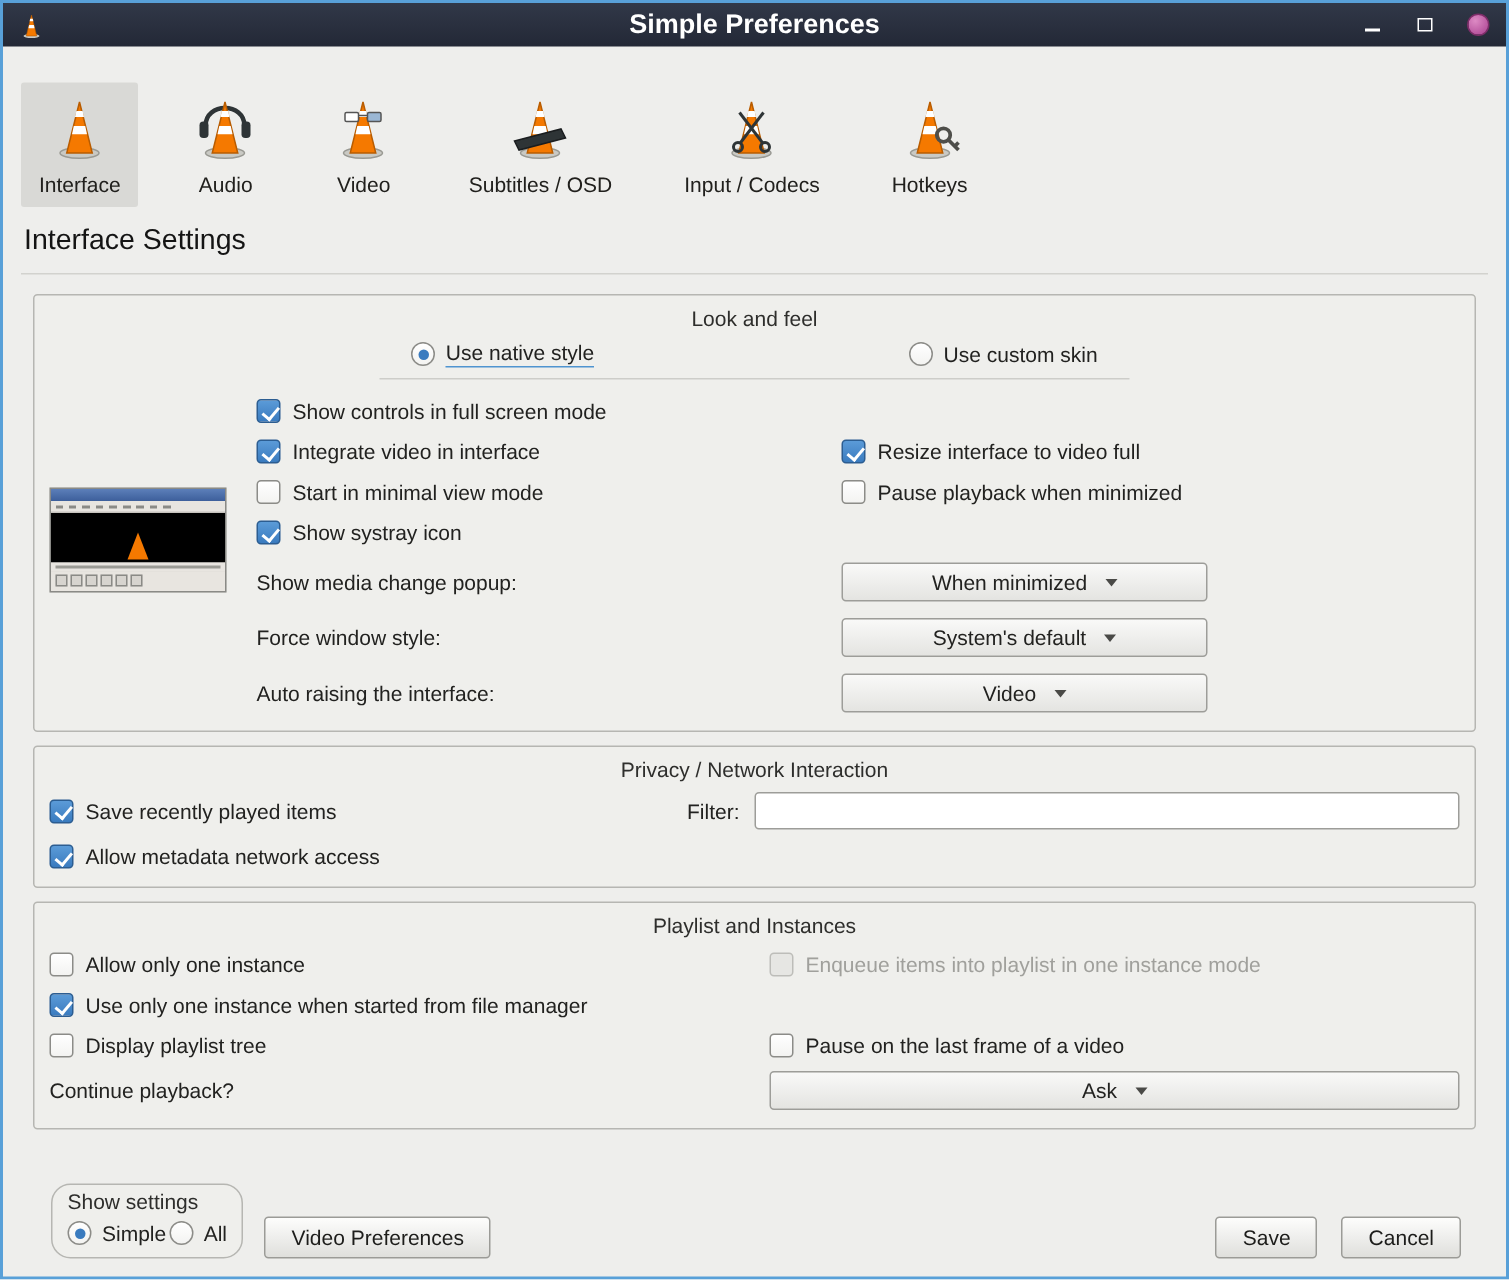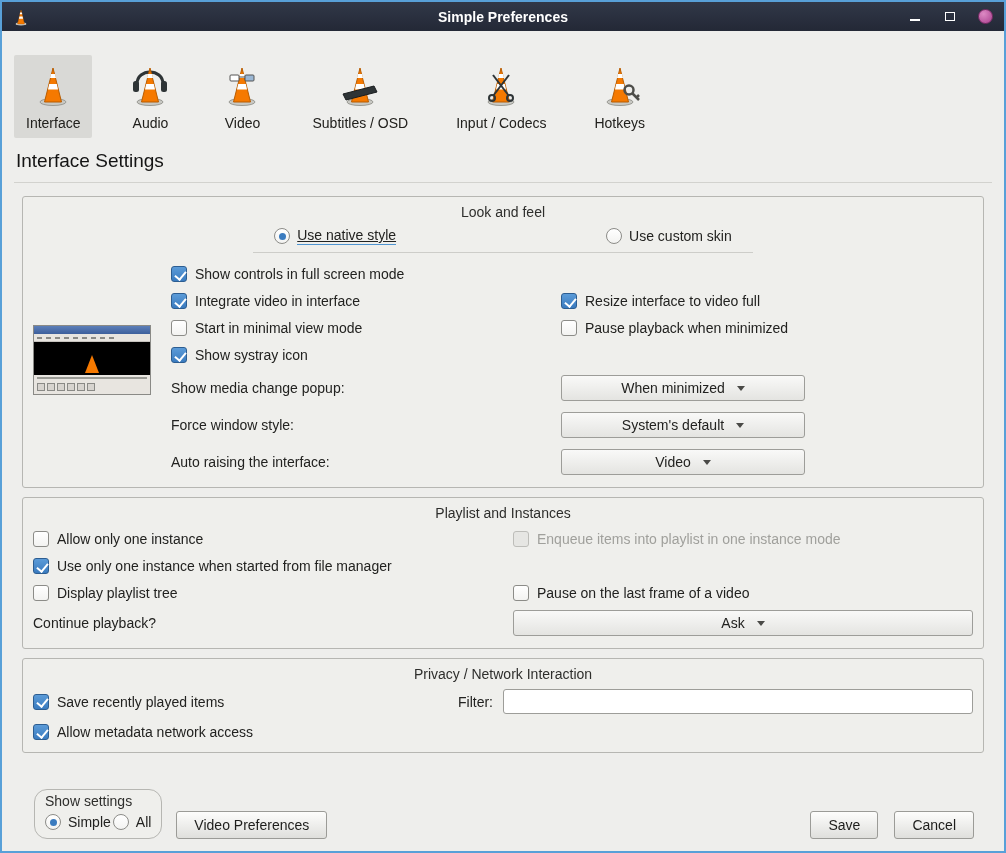--- a/index.html
+++ b/index.html
@@ -12,21 +12,21 @@
   }
 
   
   .titlebar{
     height:29px; flex:none; background:linear-gradient(#313848,#232836);
     display:flex; align-items:center; position:relative; padding:0 10px;
   }
   .tb-appicon{ display:flex; align-items:center; }
   .tb-title{
     position:absolute; left:0; right:0; text-align:center;
-    color:#ffffff; font-weight:bold; font-size:14px; pointer-events:none;
+    color:#ffffff; font-weight:bold; font-size:18px; pointer-events:none;
   }
   .tb-controls{ margin-left:auto; display:flex; align-items:center; gap:17px; z-index:2; }
   .tb-btn{ width:18px; height:18px; display:flex; align-items:center; justify-content:center; cursor:default; }
   .min-glyph{ width:10px; height:0; border-bottom:2px solid #fff; margin-top:6px; }
   .max-glyph{ width:10px; height:9px; border:1.5px solid #fff; }
   .close-glyph{
     width:15px; height:15px; border-radius:50%;
     background:radial-gradient(circle at 35% 30%, #dd8ac4, #a9408f);
     border:1px solid #7c2d68;
   }
@@ -100,21 +100,21 @@
   .cb-label.disabled{ color:#a0a09c; }
 
   .radio{
     width:16px; height:16px; flex:none; border:1px solid #8c8c88; border-radius:50%;
     background:linear-gradient(#ffffff,#f3f3f1); position:relative;
   }
   .radio.selected::after{
     content:""; position:absolute; left:3.5px; top:3.5px; width:7px; height:7px;
     border-radius:50%; background:#3a7bbf;
   }
-  .focus-underline{ border-bottom:1px solid #4f94d0; padding-bottom:1px;text-decoration:underline; }
+  .focus-underline{ border-bottom:1px solid #4f94d0; padding-bottom:1px; }
 
   
   .dd{
     height:26px; display:flex; align-items:center; justify-content:center;
     padding:0 9px; border:1px solid #9d9d99; border-radius:3px;
     background:linear-gradient(#f9f9f8,#e4e4e1); cursor:default;
   }
   .dd.w244{ width:244px; }
   .dd.full{ width:100%; }
   .chev{ width:0; height:0; border-left:4px solid transparent; border-right:4px solid transparent;
@@ -363,20 +363,39 @@
                 <span>Video</span>
                 <span class="chev"></span>
               </div>
             </div>
           </div>
         </div>
       </div>
     </div>
 
     <div class="groupbox">
+      <div class="group-title">Privacy / Network Interaction</div>
+
+      <div class="pr-row1">
+        <label class="cb">
+            <span class="box checked"></span>
+            <span class="cb-label">Save recently played items</span>
+          </label>
+        <span class="filter-label">Filter:</span>
+        <input class="filter-input" type="text" value="" style="">
+      </div>
+      <div class="pr-row2">
+        <label class="cb">
+            <span class="box checked"></span>
+            <span class="cb-label">Allow metadata network access</span>
+          </label>
+      </div>
+    </div>
+
+    <div class="groupbox">
       <div class="group-title">Playlist and Instances</div>
 
       <div class="pl-row">
         <label class="cb">
             <span class="box"></span>
             <span class="cb-label">Allow only one instance</span>
           </label>
         <label class="cb">
             <span class="box disabled"></span>
             <span class="cb-label disabled">Enqueue items into playlist in one instance mode</span>
@@ -398,39 +417,20 @@
             <span class="box"></span>
             <span class="cb-label">Pause on the last frame of a video</span>
           </label>
       </div>
       <div class="pl-row dd-line">
         <span>Continue playback?</span>
         <div class="dd full">
           <span>Ask</span>
           <span class="chev"></span>
         </div>
-      </div>
-    </div>
-
-    <div class="groupbox">
-      <div class="group-title">Privacy / Network Interaction</div>
-
-      <div class="pr-row1">
-        <label class="cb">
-            <span class="box checked"></span>
-            <span class="cb-label">Save recently played items</span>
-          </label>
-        <span class="filter-label">Filter:</span>
-        <input class="filter-input" type="text" value="" style="">
-      </div>
-      <div class="pr-row2">
-        <label class="cb">
-            <span class="box checked"></span>
-            <span class="cb-label">Allow metadata network access</span>
-          </label>
       </div>
     </div>
 
     <div class="footer">
       <div class="show-settings">
         <div class="ss-title">Show settings</div>
         <div class="ss-options">
           <span class="choice">
             <span class="radio selected"></span>
             <span>Simple</span>

